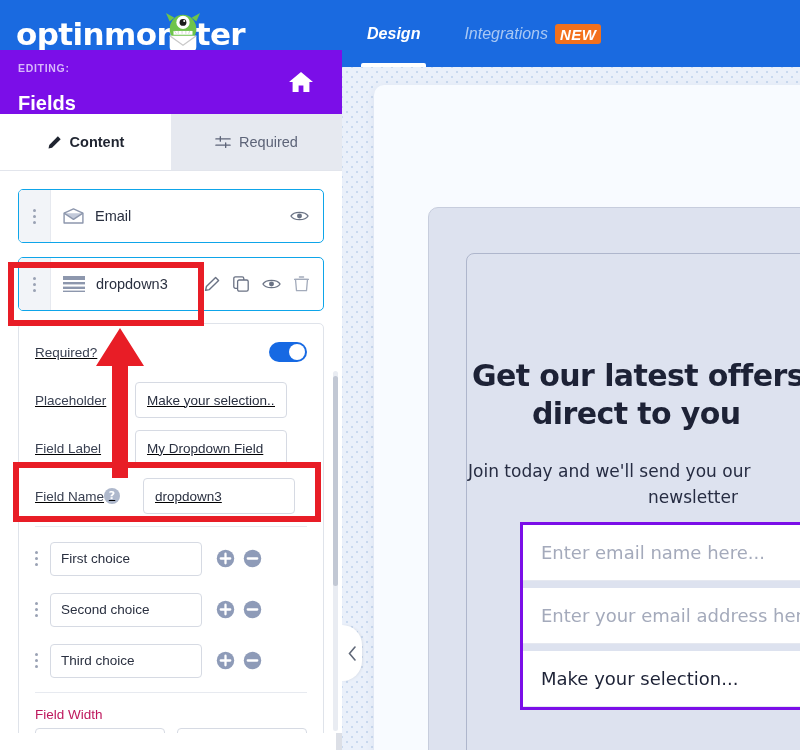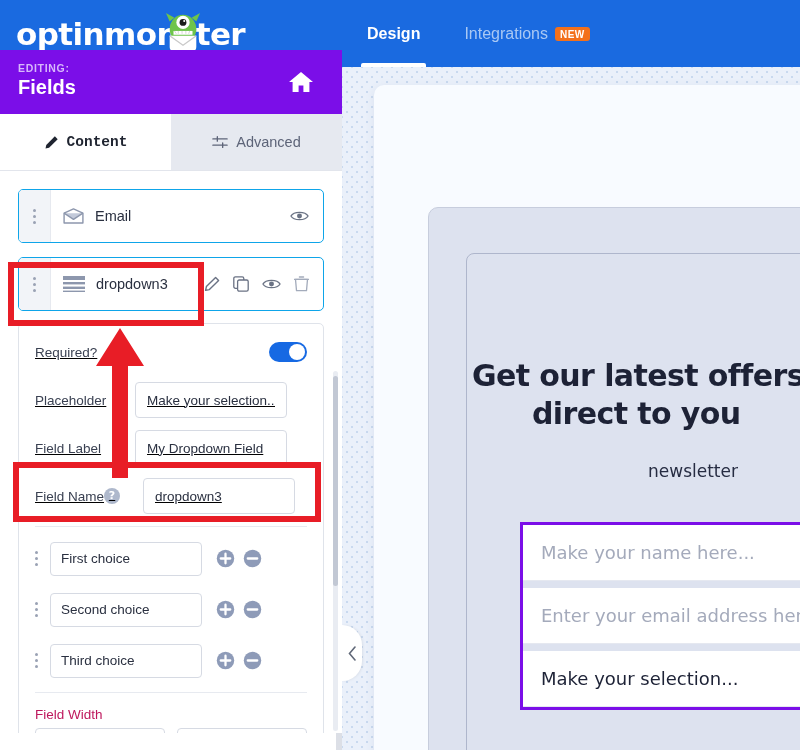--- a/index.html
+++ b/index.html
@@ -19,58 +19,58 @@
   .logo-wrap { display: flex; align-items: center; margin-left: 16px; }
   .logo-text {
     font-size: 31px; font-weight: bold; color: #ffffff;
     letter-spacing: -0.6px; font-family: "DejaVu Sans", sans-serif;
     position: relative;
   }
   .logo-monster {
     position: absolute; left: 148px; top: -6px;
     width: 38px; height: 40px;
   }
-  .nav { display: flex; align-items: flex-end; height: 67px; margin-left: 100px; }
+  .nav { display: flex; align-items: flex-end; height: 67px; margin-left: 100px; font-style: italic; }
   .nav-item {
     display: flex; align-items: center; position: relative;
     color: #a9c8f4; font-size: 16px; padding: 0 22px; height: 67px;
     cursor: pointer; white-space: nowrap;
   }
   .nav-item.active { color: #ffffff; font-weight: bold; }
   .nav-item.active::after {
     content: ""; position: absolute; left: 16px; right: 16px; bottom: 0;
     height: 4px; background: #ffffff; border-radius: 2px 2px 0 0;
   }
   .badge-new {
-    background: #f3701b; color: #ffffff; font-size: 10px; font-weight: bold;
+    background: #f3701b; color: #ffffff; font-size: 15px; font-weight: bold;
     padding: 2px 5px 1px 5px; border-radius: 3px; margin-left: 7px;
     letter-spacing: 0.4px;
   }
 
   
   .sidebar {
     position: absolute; top: 50px; left: 0; width: 342px; height: 683px;
     background: #ffffff; overflow: hidden;
   }
   .editing-bar {
     height: 64px; background: #7b0ee8; padding: 12px 0 0 18px;
     position: relative;
   }
   .editing-label {
     font-size: 10.5px; color: #d7b7fb; letter-spacing: 0.7px; font-weight: bold;
   }
-  .editing-title { font-size: 20px; color: #ffffff; font-weight: bold; margin-top: 2px; }
+  .editing-title { font-size: 20px; color: #ffffff; font-weight: bold; margin-top: 18px; }
   .home-icon { position: absolute; right: 28px; top: 20px; width: 26px; height: 24px; cursor: pointer; }
 
   .tabs { display: flex; height: 57px; border-bottom: 1px solid #e2e5ec; }
   .tab {
     flex: 1; display: flex; align-items: center; justify-content: center;
     font-size: 14.5px; gap: 8px; cursor: pointer;
   }
-  .tab.active { background: #ffffff; color: #1f2430; font-weight: bold; font-family: Liberation Mono, monospace; }
+  .tab.active { background: #ffffff; color: #1f2430; font-weight: bold; }
   .tab.inactive { background: #e6e9f0; color: #5d6478; }
 
   .panel { position: relative; height: 562px; padding: 18px 18px 0 18px; }
 
   
   .field-row {
     display: flex; align-items: center; height: 54px;
     border: 1px solid #0ea5e9; border-radius: 5px; background: #ffffff;
     margin-bottom: 14px;
   }
@@ -255,26 +255,27 @@
     <div class="canvas-outer"></div>
     <div class="canvas-mid"></div>
     <div class="canvas-inner"></div>
 
     <div class="optin-headline">
       <span>Get our latest offers</span>
       <span class="l2">direct to you</span>
     </div>
 
     <div class="optin-sub">
+      <span>Join today and we'll send you our</span>
       <span class="l2">newsletter</span>
     </div>
 
     <div class="form-block">
       <div class="optin-input">
-        <span>Make your name here...</span>
+        <span>Enter email name here...</span>
       </div>
       <div class="optin-input">
         <span>Enter your email address here...</span>
       </div>
       <div class="optin-select">
         <span>Make your selection...</span>
       </div>
     </div>
 
     <div class="collapse-handle">
@@ -303,21 +304,21 @@
         </svg>
         <span>Content</span>
       </div>
       <div class="tab inactive">
         <svg width="16" height="15" viewBox="0 0 18 16">
           <g stroke="#5d6478" stroke-width="1.5" stroke-linecap="round">
             <path d="M1 4 h16 M1 11 h16"></path>
             <path d="M6 1.5 v5 M12 8.5 v5"></path>
           </g>
         </svg>
-        <span>Advanced</span>
+        <span>Required</span>
       </div>
     </div>
 
     <div class="panel">
 
       <div class="field-row">
         <div class="drag-col">
           <span class="dots">
               <i></i>
               <i></i>

